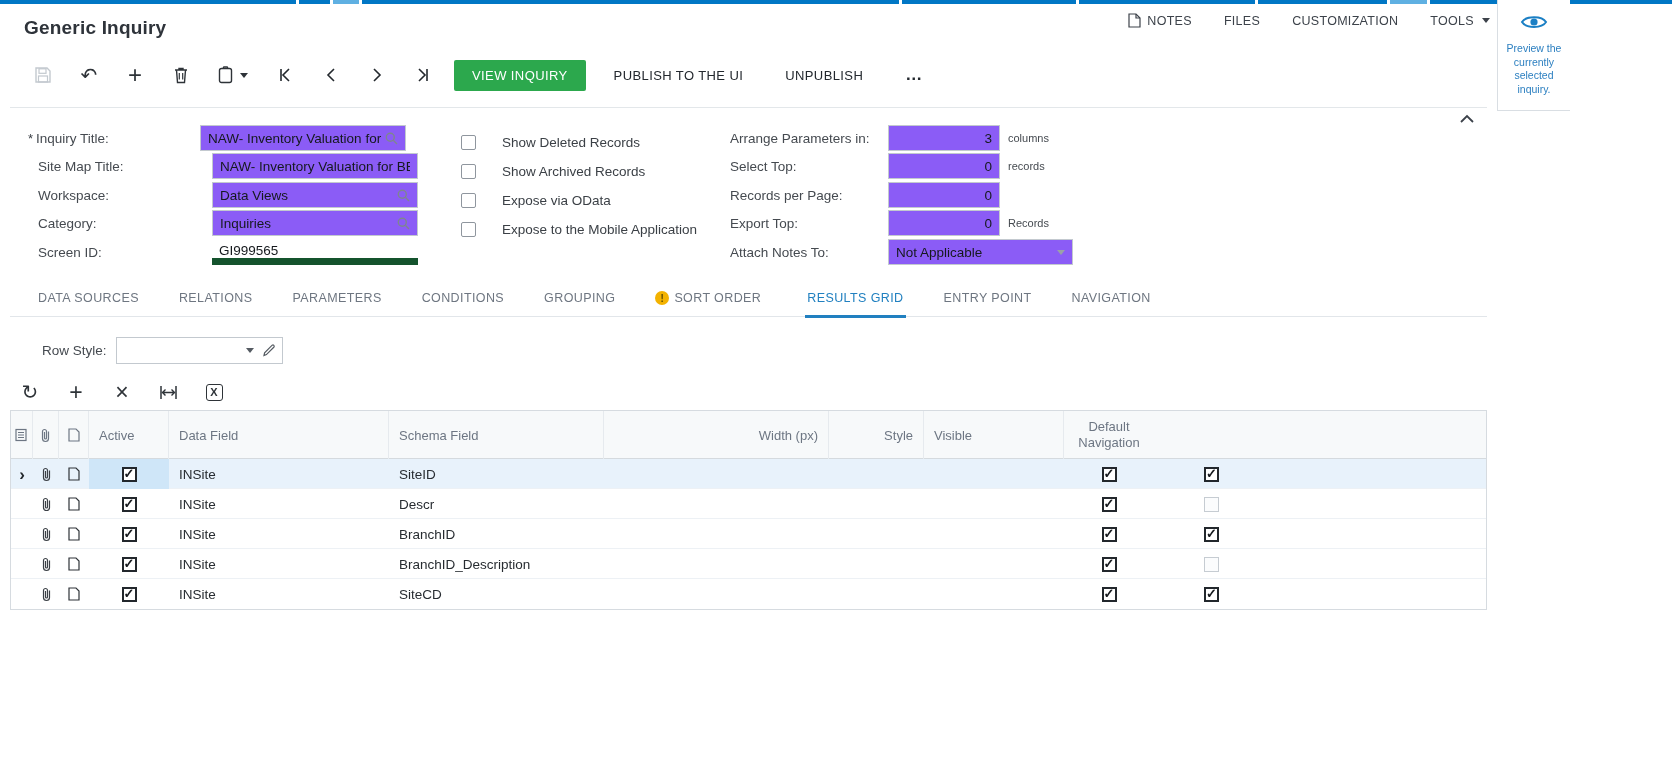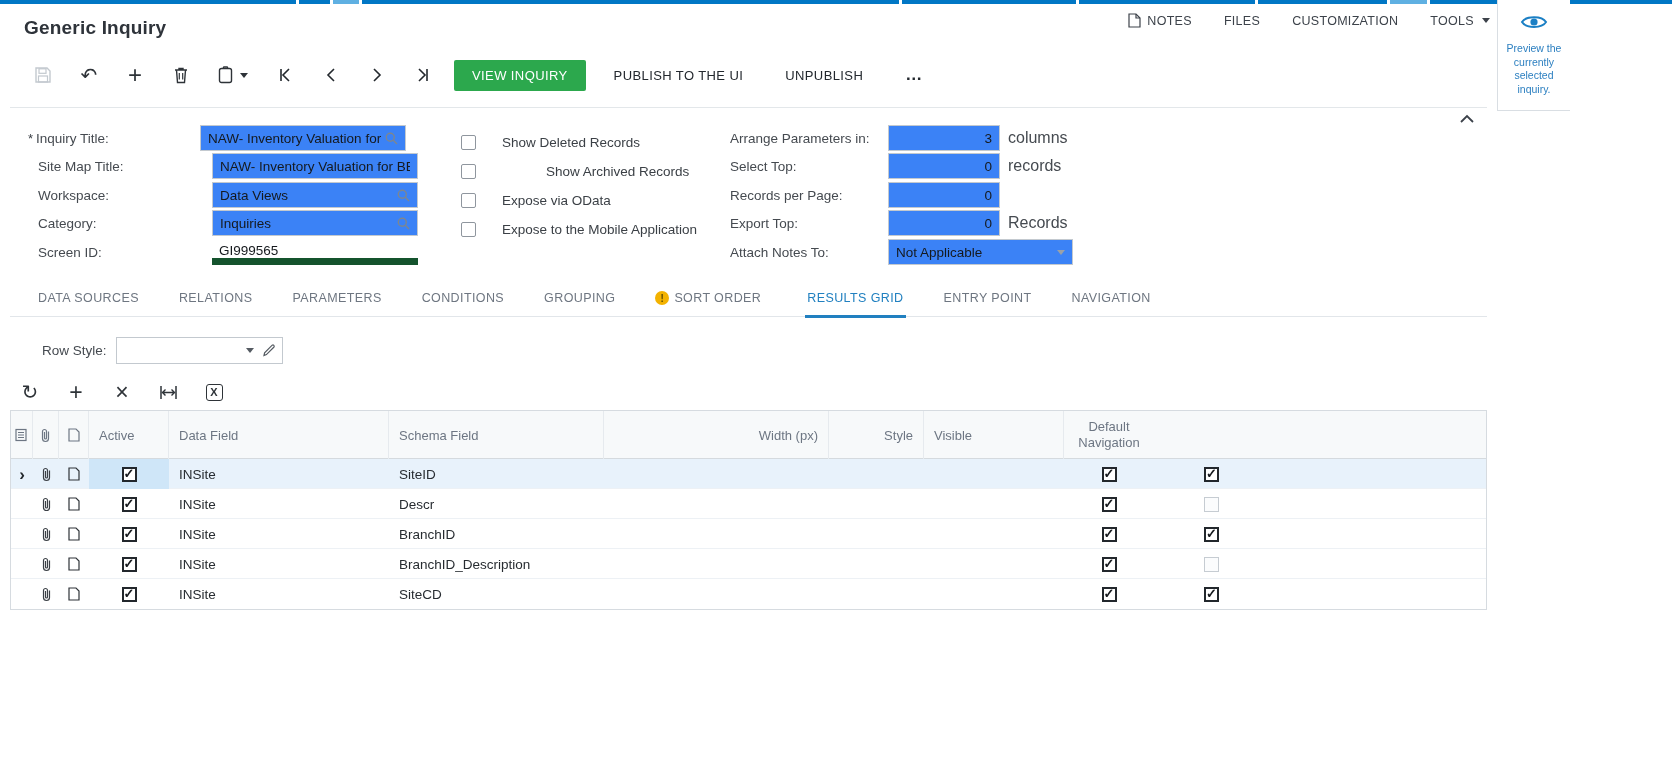--- a/index.html
+++ b/index.html
@@ -33,24 +33,24 @@
   .btn-green { margin-left:8px; background:#2ca84d; color:#fff; border:none; font-size:13px; letter-spacing:.4px; padding:8px 18px; border-radius:2px; cursor:pointer; font-family:inherit; }
   .btn-flat { background:none; border:none; font-size:13px; letter-spacing:.4px; color:#23282e; padding:8px 14px; margin-left:14px; cursor:pointer; font-family:inherit; white-space:nowrap; }
   .btn-more { font-size:17px; font-weight:bold; letter-spacing:1px; }
 
   
   #form-area { position:absolute; left:10px; top:107px; width:1477px; height:175px; border-top:1px solid #e3e7ea; background:#fff; }
   #collapse-btn { position:absolute; right:12px; top:6px; cursor:pointer; }
   .form-row { position:absolute; height:26px; display:flex; align-items:center; }
   .f-label { font-size:13.5px; color:#454a50; }
   .req { color:#3a3f45; margin-right:3px; font-size:13px; }
-  .f-box { position:relative; border:1px solid #c3c9cf; background:#3b82f6; height:26px; display:flex; align-items:center; padding:0 7px; font-size:13.5px; color:#15191d; }
+  .f-box { position:relative; border:1px solid #c3c9cf; background:#8b5cf6; height:26px; display:flex; align-items:center; padding:0 7px; font-size:13.5px; color:#15191d; }
   .f-box .val { flex:1; white-space:nowrap; overflow:hidden; }
   .f-num { justify-content:flex-end; }
-  .f-suffix { font-size:16px; color:#454a50; margin-left:8px; }
+  .f-suffix { font-size:11px; color:#454a50; margin-left:8px; }
   .f-underline { border-bottom:7px solid #14532d; height:26px; display:flex; align-items:flex-end; font-size:13.5px; color:#15191d; padding:0 7px; }
   .cb { width:15px; height:15px; display:inline-block; position:relative; flex:none; }
   .cb.on { border:2px solid #22272c; background:#fff; }
   .cb.on::after { content:"✓"; position:absolute; left:0px; top:-3px; font-size:13px; font-weight:bold; color:#16191d; }
   .cb-var-form.off { border:1px solid #8f969e; background:#fff; border-radius:2px; }
   .cb-var-grid.off { border:1px solid #c6ccd2; background:#fbfcfd; }
   .cb-label { font-size:13.5px; color:#3b4046; margin-left:26px; white-space:nowrap; }
 
   
   #tabbar { position:absolute; left:10px; top:285px; width:1477px; height:32px; display:flex; align-items:flex-end; gap:36px; padding-left:26px; border-bottom:1px solid #e2e6ea; }
@@ -230,21 +230,21 @@
       <span class="f-label" style="width:174px;margin-left:10px">Screen ID:</span>
       <div class="f-underline" style="width:206px">
         <span class="val">GI999565</span>
       </div>
     </div>
 
     <div class="form-row" style="left:451px; top:21px;">
       <span class="cb cb-var-form off"></span>
       <span class="cb-label">Show Deleted Records</span>
     </div>
-    <div class="form-row" style="left:451px; top:50px;gap:44px;">
+    <div class="form-row" style="left:451px; top:50px;">
       <span class="cb cb-var-form off"></span>
       <span class="cb-label">Show Archived Records</span>
     </div>
     <div class="form-row" style="left:451px; top:79px;">
       <span class="cb cb-var-form off"></span>
       <span class="cb-label">Expose via OData</span>
     </div>
     <div class="form-row" style="left:451px; top:108px;">
       <span class="cb cb-var-form off"></span>
       <span class="cb-label">Expose to the Mobile Application</span>

